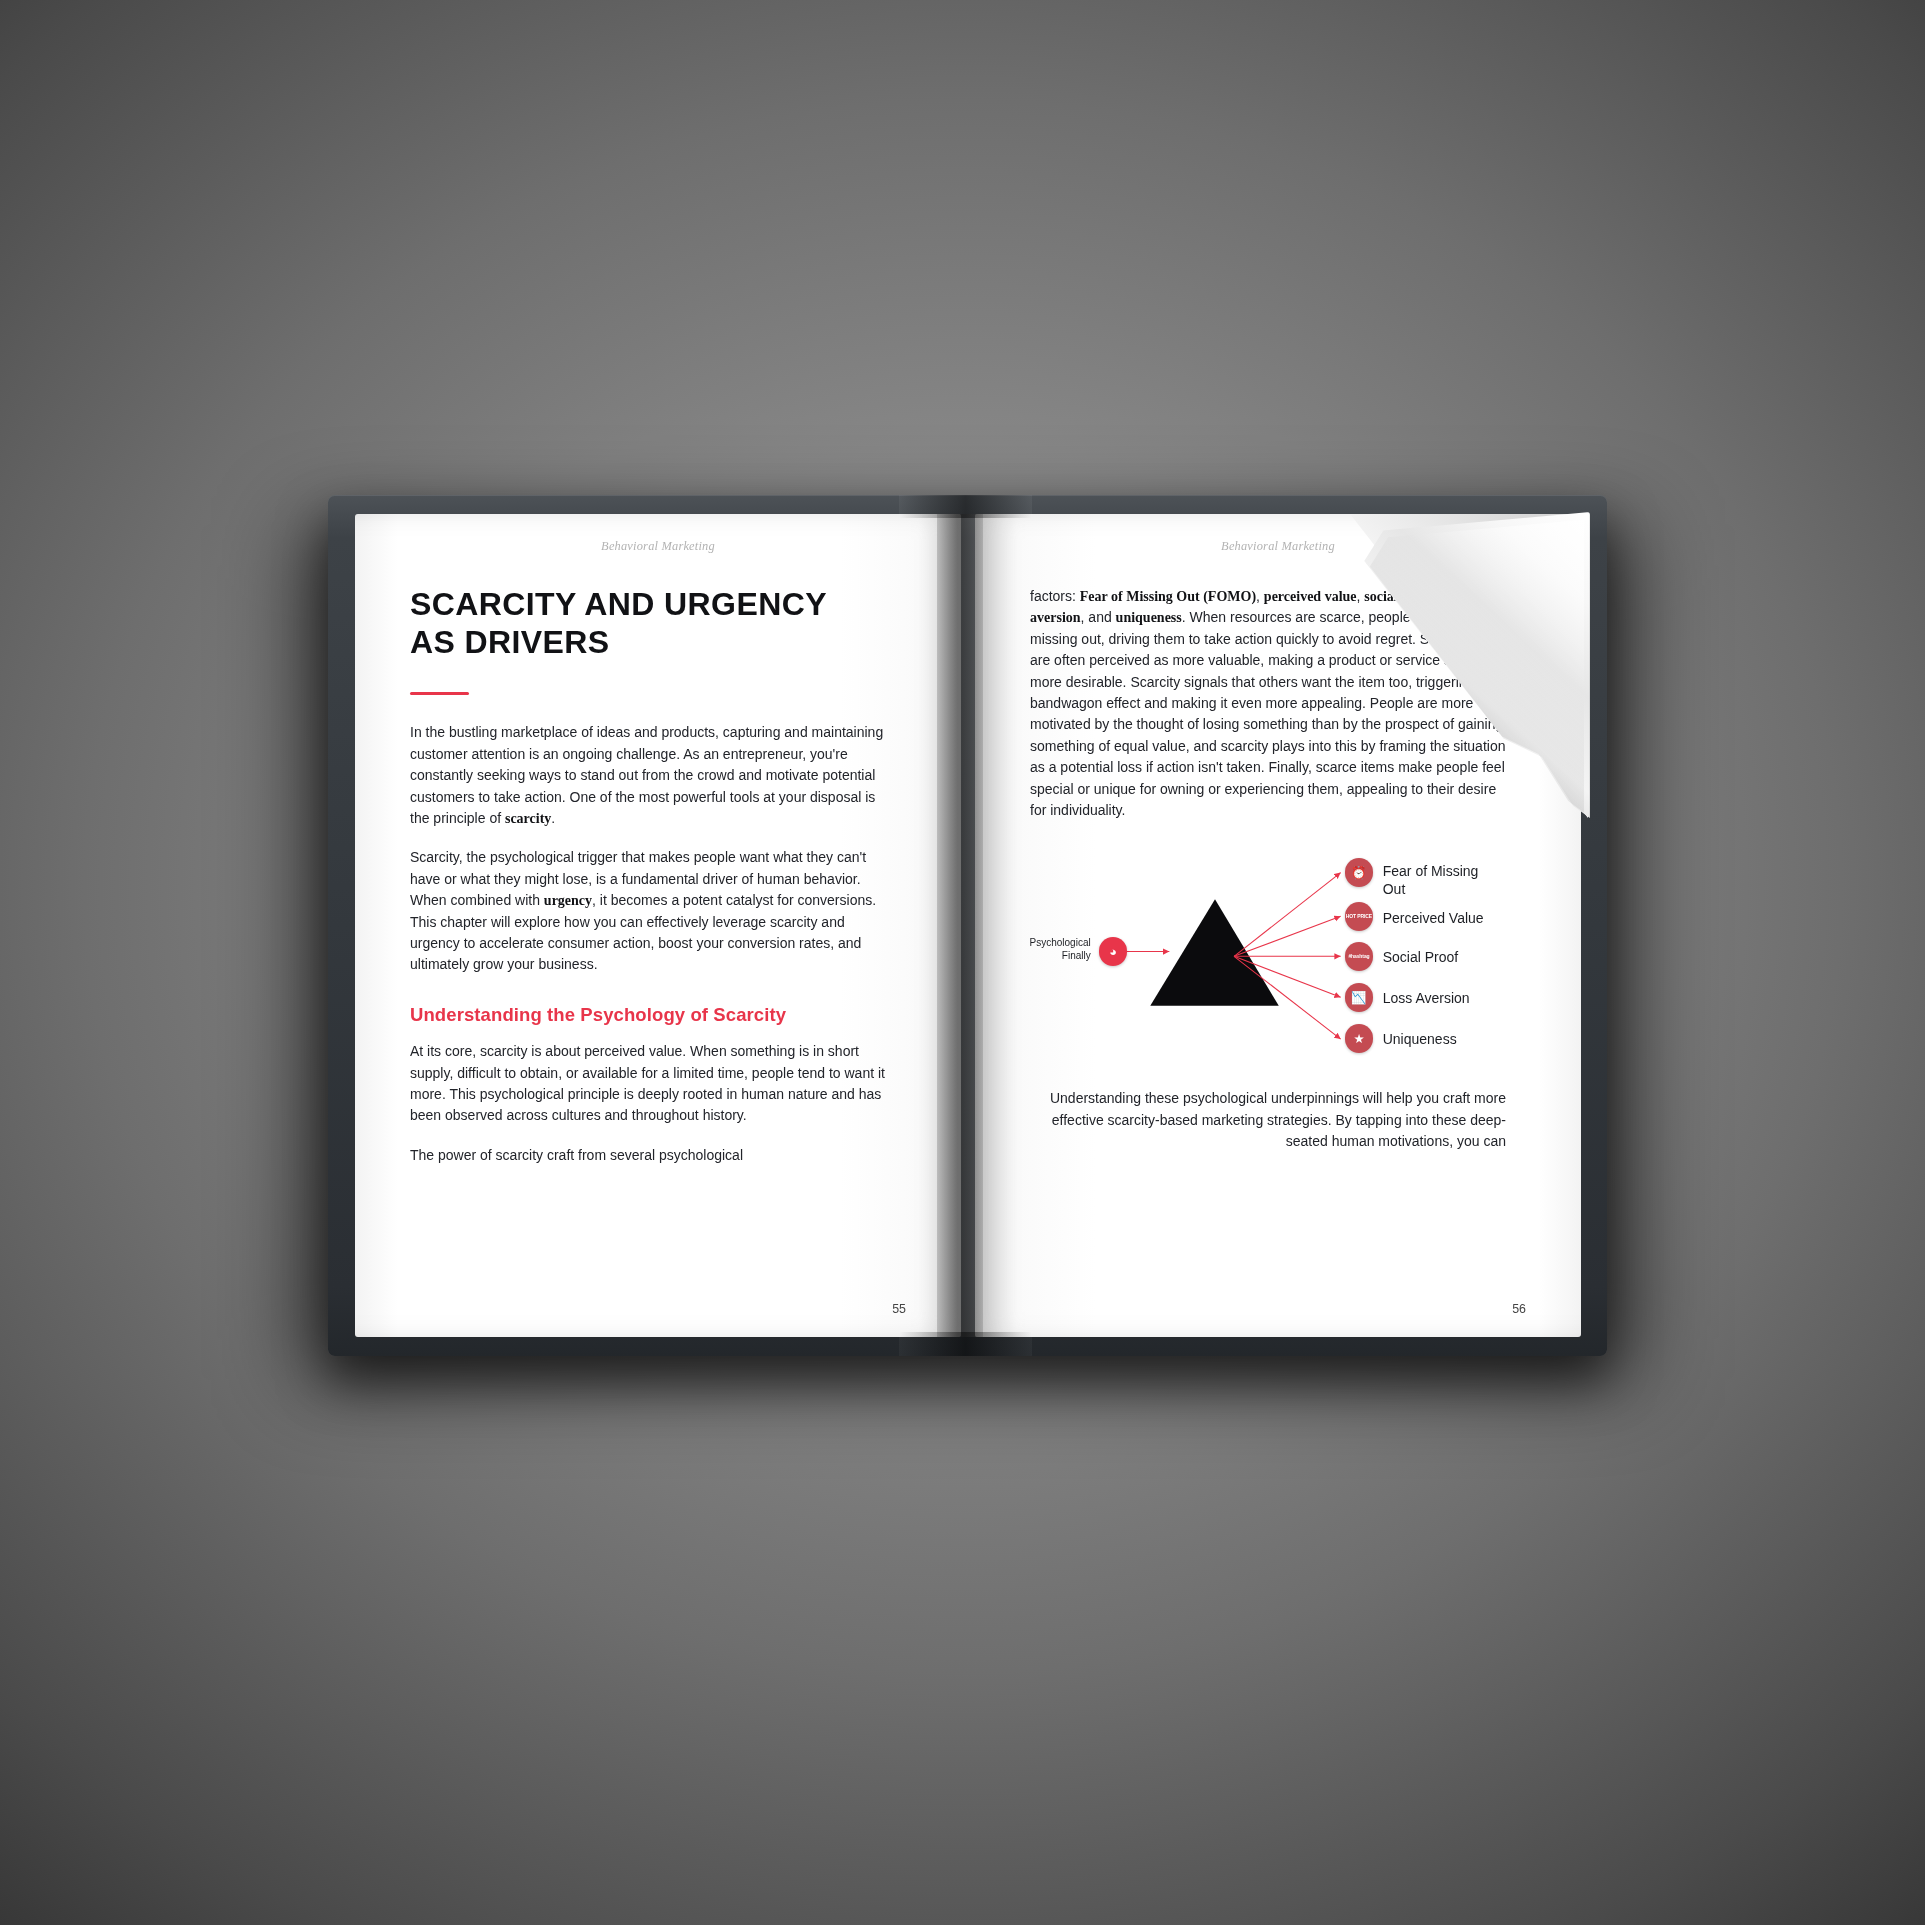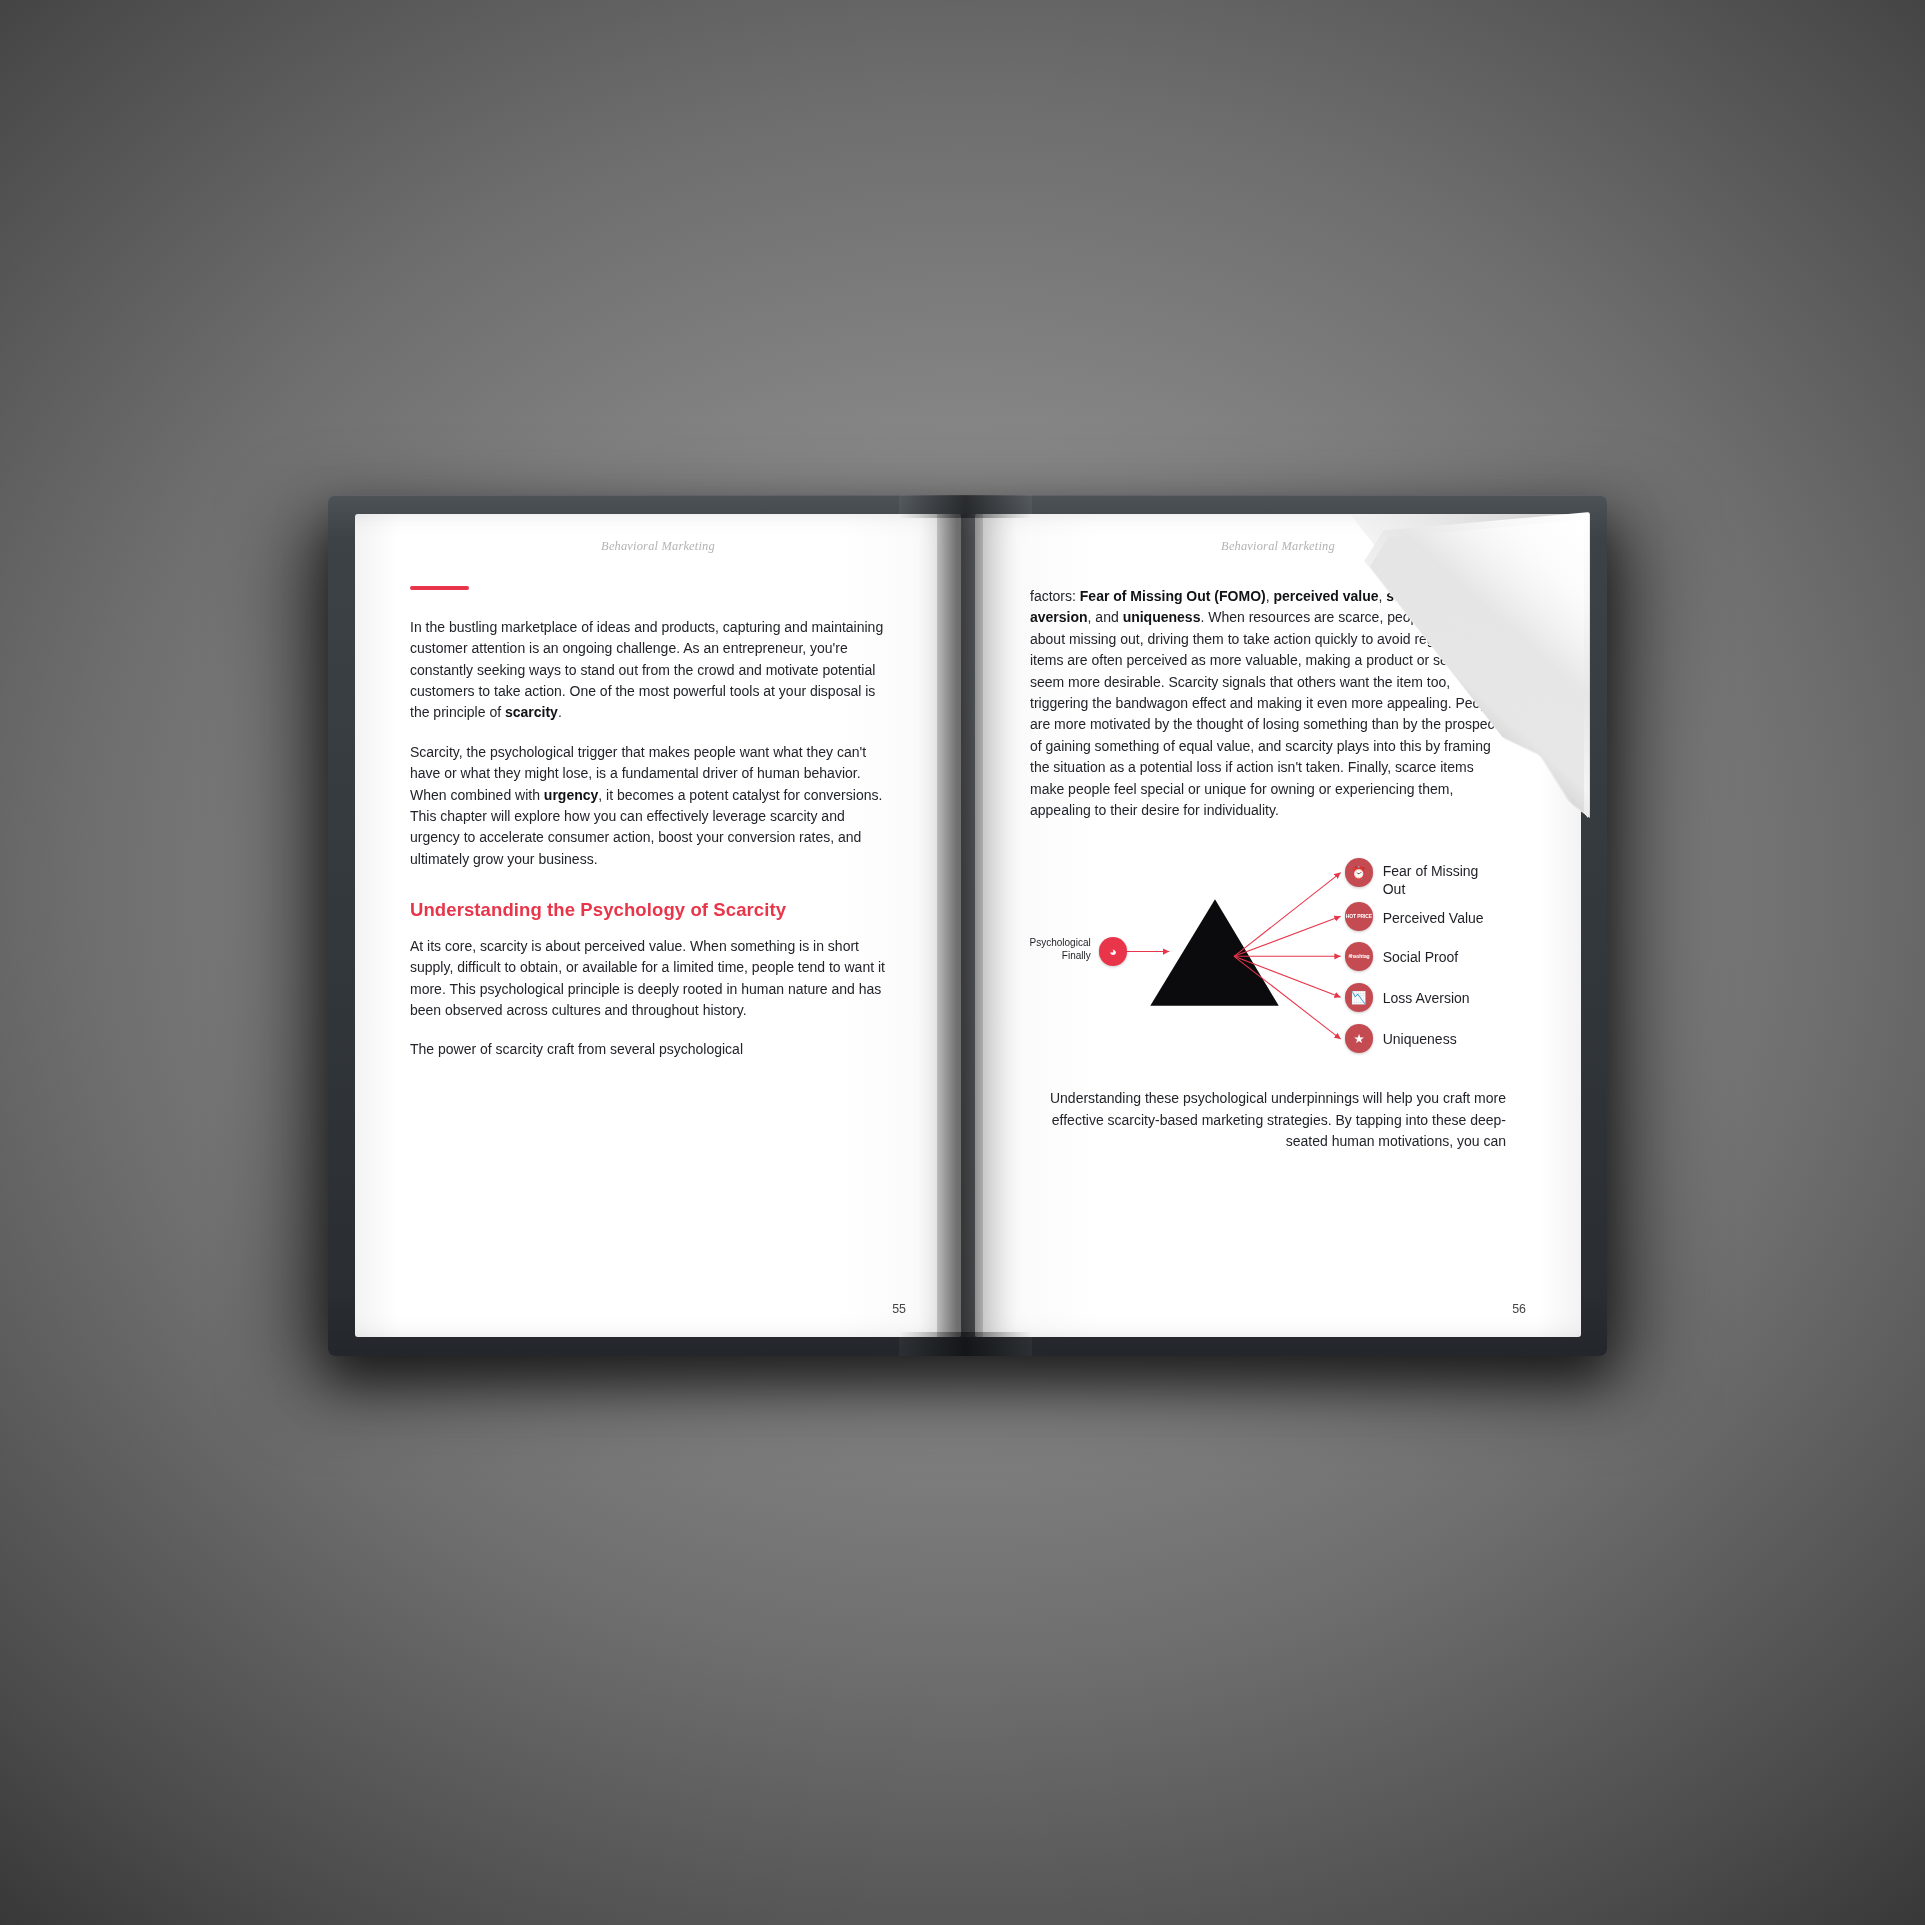--- a/index.html
+++ b/index.html
@@ -129,21 +129,21 @@
     border-radius: 1.9px;
     margin: 30px 0 27px 0;
   }
   p.body {
     font-size: 14px;
     line-height: 1.53;
     color: #22242a;
     margin: 0 0 18px 0;
     max-width: 480px;
   }
-  p.body b { font-weight: bold; color: #111215; }
+  p.body b { font-weight: bold; color: #111215; font-family: Liberation Serif, serif; }
 
   h2.subhead {
     font-size: 18.5px;
     font-weight: bold;
     color: #e8354a;
     margin: 28.5px 0 15px 0;
     letter-spacing: 0.1px;
   }
   .folio {
     position: absolute;
@@ -243,20 +243,21 @@
 <body>
 
 <div id="book-wrap">
   <div class="book-shadow"></div>
   <div class="book-cover"></div>
 
   <div class="page-block page-left">
     <div class="page-inner">
       <div class="running-head">Behavioral Marketing</div>
 
+      <h1 class="chapter-title">SCARCITY AND URGENCY AS DRIVERS</h1>
 
       <div class="rule"></div>
 
       <p class="body">
         <span>In the bustling marketplace of ideas and products, capturing and maintaining customer attention is an ongoing challenge. As an entrepreneur, you're constantly seeking ways to stand out from the crowd and motivate potential customers to take action. One of the most powerful tools at your disposal is the principle of </span><b>scarcity</b><span>.</span>
       </p>
 
       <p class="body">
         <span>Scarcity, the psychological trigger that makes people want what they can't have or what they might lose, is a fundamental driver of human behavior. When combined with </span><b>urgency</b><span>, it becomes a potent catalyst for conversions. This chapter will explore how you can effectively leverage scarcity and urgency to accelerate consumer action, boost your conversion rates, and ultimately grow your business.</span>
       </p>

